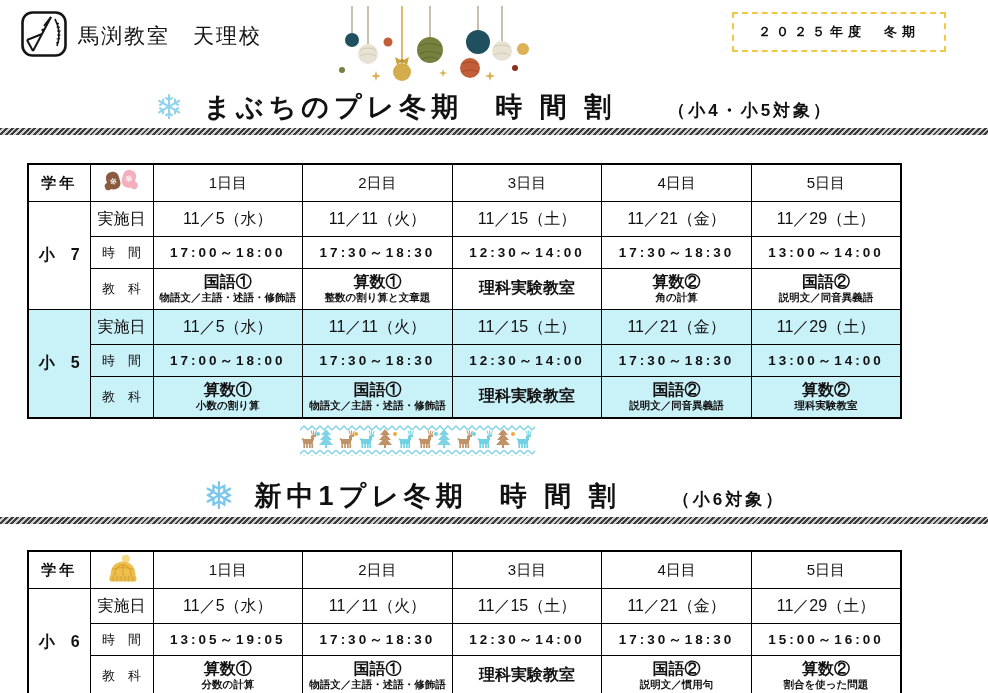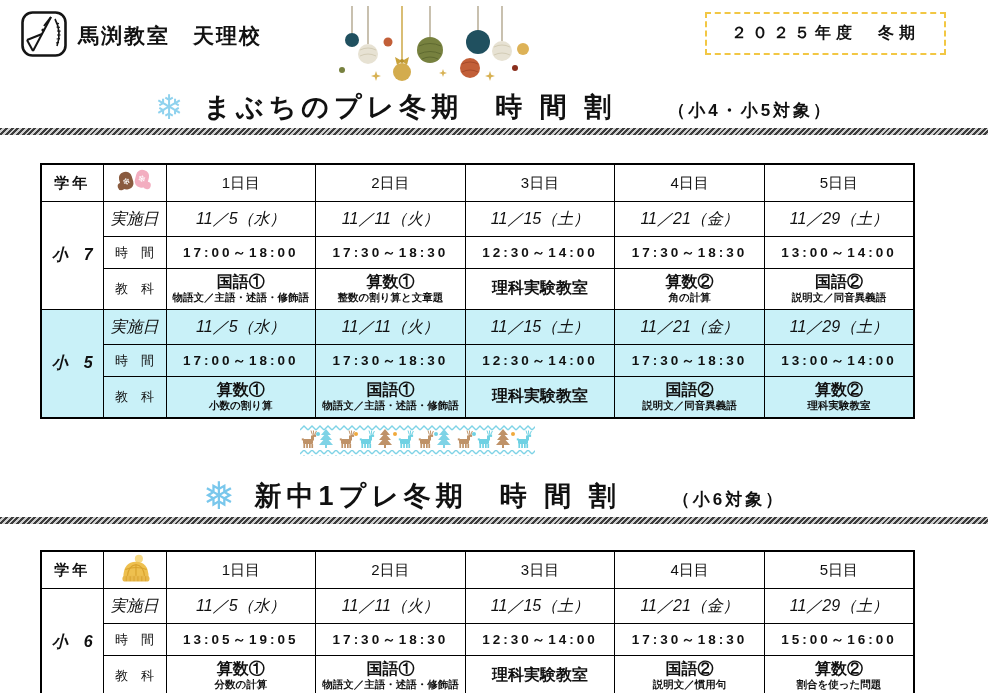--- a/index.html
+++ b/index.html
@@ -1,45 +1,45 @@
 <!DOCTYPE html>
 <html><head>
 <meta charset="utf-8">
 <style>
   html,body{margin:0;padding:0;background:#fff;}
   body{width:988px;height:693px;overflow:hidden;font-family:"Liberation Sans","DejaVu Sans",sans-serif;color:#111;}
 
   
   .hdr{position:relative;height:86px;}
   .logo{position:absolute;left:20px;top:10px;width:48px;height:48px;}
-  .school{position:absolute;left:78px;top:22px;font-size:21px;font-weight:bold;letter-spacing:2px;}
+  .school{position:absolute;left:78px;top:22px;font-size:21px;font-weight:normal;letter-spacing:2px;}
   .ornaments{position:absolute;left:330px;top:6px;}
   .badge{position:absolute;right:42px;top:12px;border:2px dashed #f2c744;padding:9px 24px;
-         font-size:16px;font-weight:bold;letter-spacing:5px;background:#fff;}
+         font-size:13px;font-weight:bold;letter-spacing:5px;background:#fff;}
 
   
   .title-row{display:flex;align-items:center;justify-content:center;gap:20px;height:42px;}
   .snow{font-size:34px;color:#8fd2ee;line-height:1;}
   .snow2{font-size:38px;color:#79c7ec;}
   .sec-title{font-size:27px;font-weight:bold;letter-spacing:5px;}
   .sec-sub{font-size:17px;font-weight:bold;letter-spacing:3px;position:relative;top:3px;margin-left:32px;}
   .hatch{height:7px;width:988px;
          background:repeating-linear-gradient(135deg,#3c3c3c 0 2px,#cfcfcf 2px 4px);}
 
   
-  table.tt{border-collapse:collapse;table-layout:fixed;width:875px;margin-left:40px;border:2px solid #000;}
+  table.tt{border-collapse:collapse;table-layout:fixed;width:875px;margin-left:27px;border:2px solid #000;}
   .tt td,.tt th{border:1px solid #000;text-align:center;vertical-align:middle;padding:0;background:#fff;}
   .tt tr.r-date>td,.tt tr.r-date>th{border-top:1.6px solid #000;}
   .tt .c-grade{width:62px;}
   .tt .c-rlabel{width:63px;}
   .r-head th{height:36px;font-size:15px;font-weight:normal;}
   .grade-h{background:#c9f1f8;font-weight:bold !important;font-size:15px;letter-spacing:3px;}
   .grade{font-size:19px;font-weight:bold;}
   .rlabel{font-size:13px;}
-  .r-date td{height:34px;font-size:16px;font-style:italic;}
+  .r-date td{height:34px;font-size:16px;}
   .r-time td{height:31px;}
   .time{font-size:13.5px;letter-spacing:3px;font-weight:bold;}
   .r-subj td{height:40px;}
   .s-main{font-size:16px;font-weight:bold;line-height:1.15;font-family:Liberation Mono, monospace;}
   .s-sub{font-size:10.5px;font-weight:bold;line-height:1.1;}
   tr.hlrow td{background:#c9f1f8;}
 
   .t1{margin-top:28px;}
   .band{margin:6px 0 4px 300px;height:32px;}
   .t2{margin-top:26px;}

